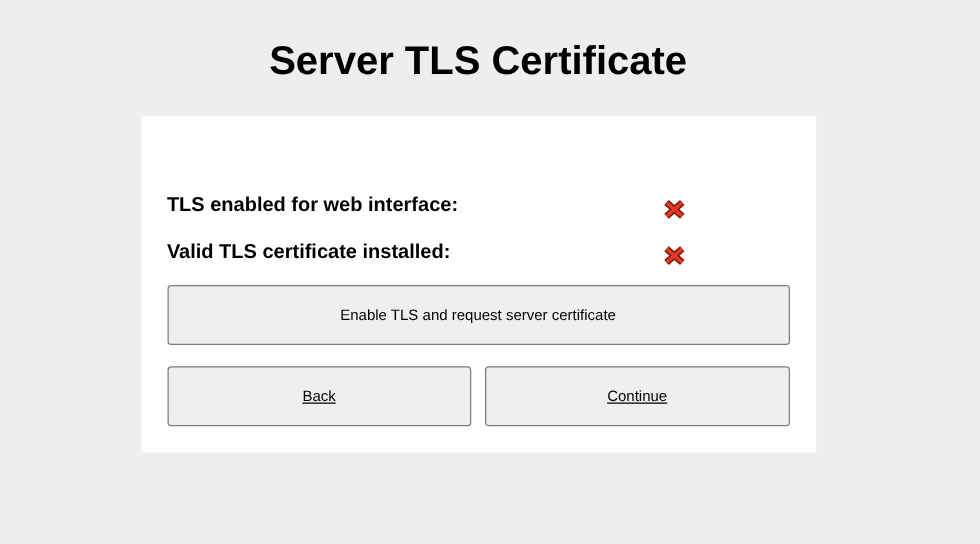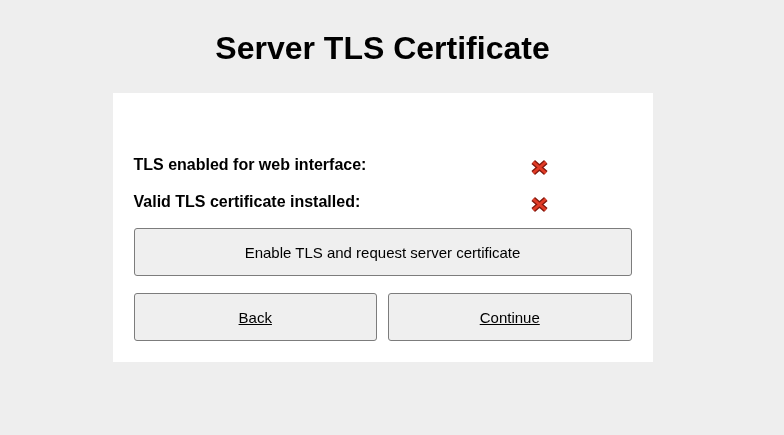--- a/index.html
+++ b/index.html
@@ -48,21 +48,21 @@
   .status-icon {
     width: 20px;
     height: 20px;
     display: inline-flex;
     align-items: center;
     justify-content: center;
     transform: translateY(2px);
   }
   button {
     font-family: "Liberation Sans", sans-serif;
-    font-size: 15px;
+    font-size: 12px;
     color: #000;
     background: #efefef;
     border: 1.5px solid #7c7c7c;
     border-radius: 3px;
     height: 48px;
     cursor: pointer;
   }
   .btn-primary {
     display: block;
     width: 100%;

